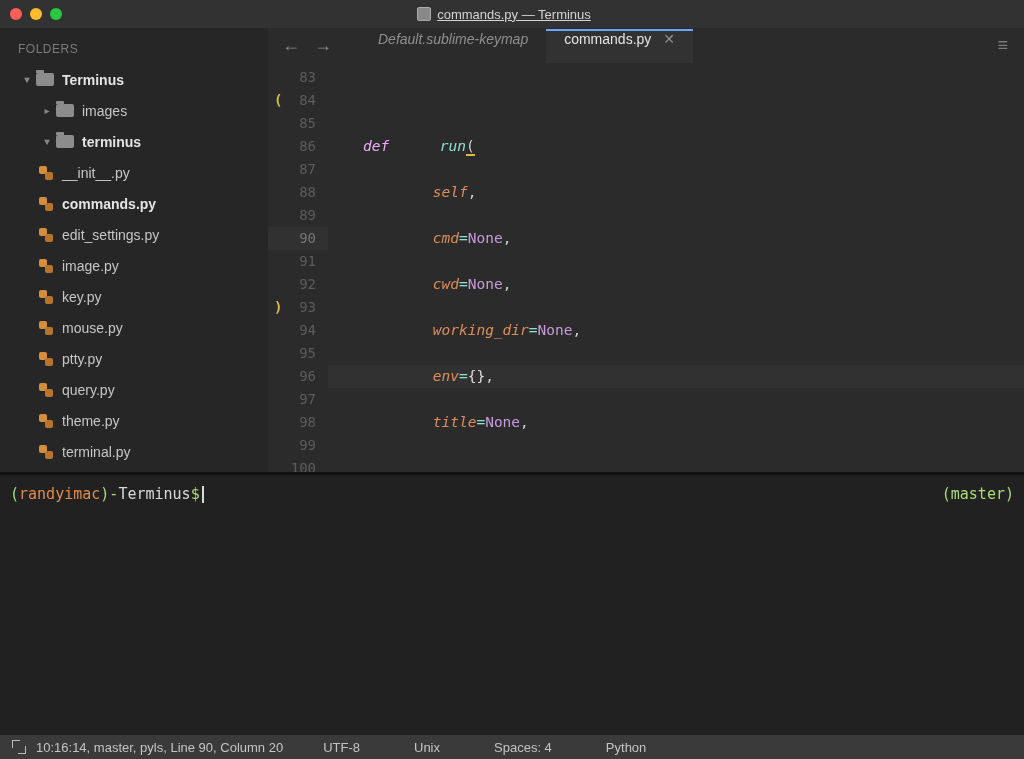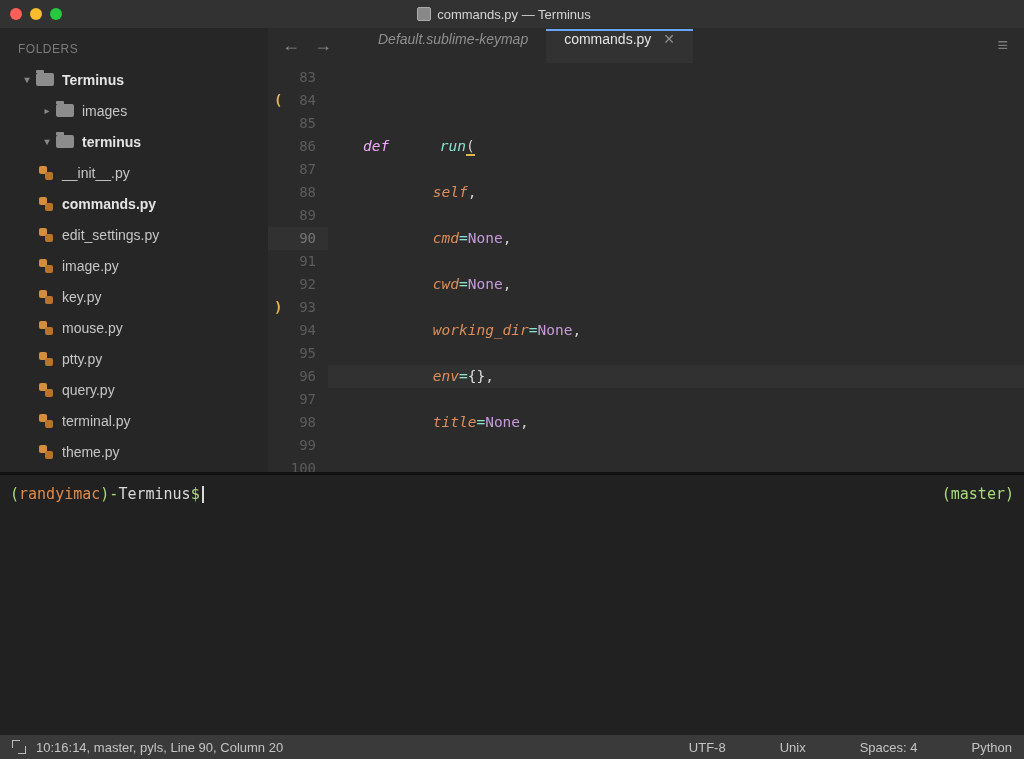--- a/index.html
+++ b/index.html
@@ -24,21 +24,21 @@
   }
   .traffic { display: flex; gap: 8px; }
   .dot { width: 12px; height: 12px; border-radius: 50%; }
   .dot.red { background: #ff5f57; }
   .dot.yellow { background: #febc2e; }
   .dot.green { background: #28c840; }
   .title-center {
     position: absolute; left: 0; right: 16px;
     display: flex; justify-content: center; gap: 6px;
     pointer-events: none;
-    color: #d4d4d4; font-size: 13px;
+    color: #d4d4d4; font-size: 13px; text-decoration: underline;
   }
   .file-icon {
     width: 14px; height: 14px; border: 1px solid #aaa; background: #888;
     border-radius: 2px; position: relative;
   }
 
   
   .sidebar {
     width: 268px;
     background: #262626;
@@ -175,24 +175,23 @@
     background: #d9d9d9; vertical-align: middle; margin-left: 2px;
   }
 
   
   .statusbar {
     height: 24px;
     background: #3a3a3a;
     display: flex; align-items: center;
     font-size: 13px; color: #c4c4c4;
     padding: 0 12px;
-    justify-content: space-between;
   }
   .status-left { display: flex; align-items: center; gap: 10px; }
-  .status-right { display: flex; gap: 54px; }
+  .status-right { display: flex; gap: 54px; margin-left: 40px; }
   .expand-icon { display:inline-block; width:14px; height:14px; position:relative; }
   .expand-icon::before, .expand-icon::after {
     content:""; position:absolute; width:7px; height:7px; border:1px solid #bbb;
   }
   .expand-icon::before { top:0; left:0; border-right:none; border-bottom:none; }
   .expand-icon::after  { bottom:0; right:0; border-left:none; border-top:none; }
 
   
   .upper {
     display: flex; flex-direction: column;
@@ -267,25 +266,25 @@
         <div class="tree-row depth3">
           <span class="py-icon"></span>
           <span>ptty.py</span>
         </div>
         <div class="tree-row depth3">
           <span class="py-icon"></span>
           <span>query.py</span>
         </div>
         <div class="tree-row depth3">
           <span class="py-icon"></span>
+          <span>theme.py</span>
+        </div>
+        <div class="tree-row depth3">
+          <span class="py-icon"></span>
           <span>terminal.py</span>
-        </div>
-        <div class="tree-row depth3">
-          <span class="py-icon"></span>
-          <span>theme.py</span>
         </div>
       </div>
     </div>
 
     <div class="editor-col">
       <div class="tabbar">
         <div class="navarrows">
           <span>←</span>
           <span>→</span>
         </div>

